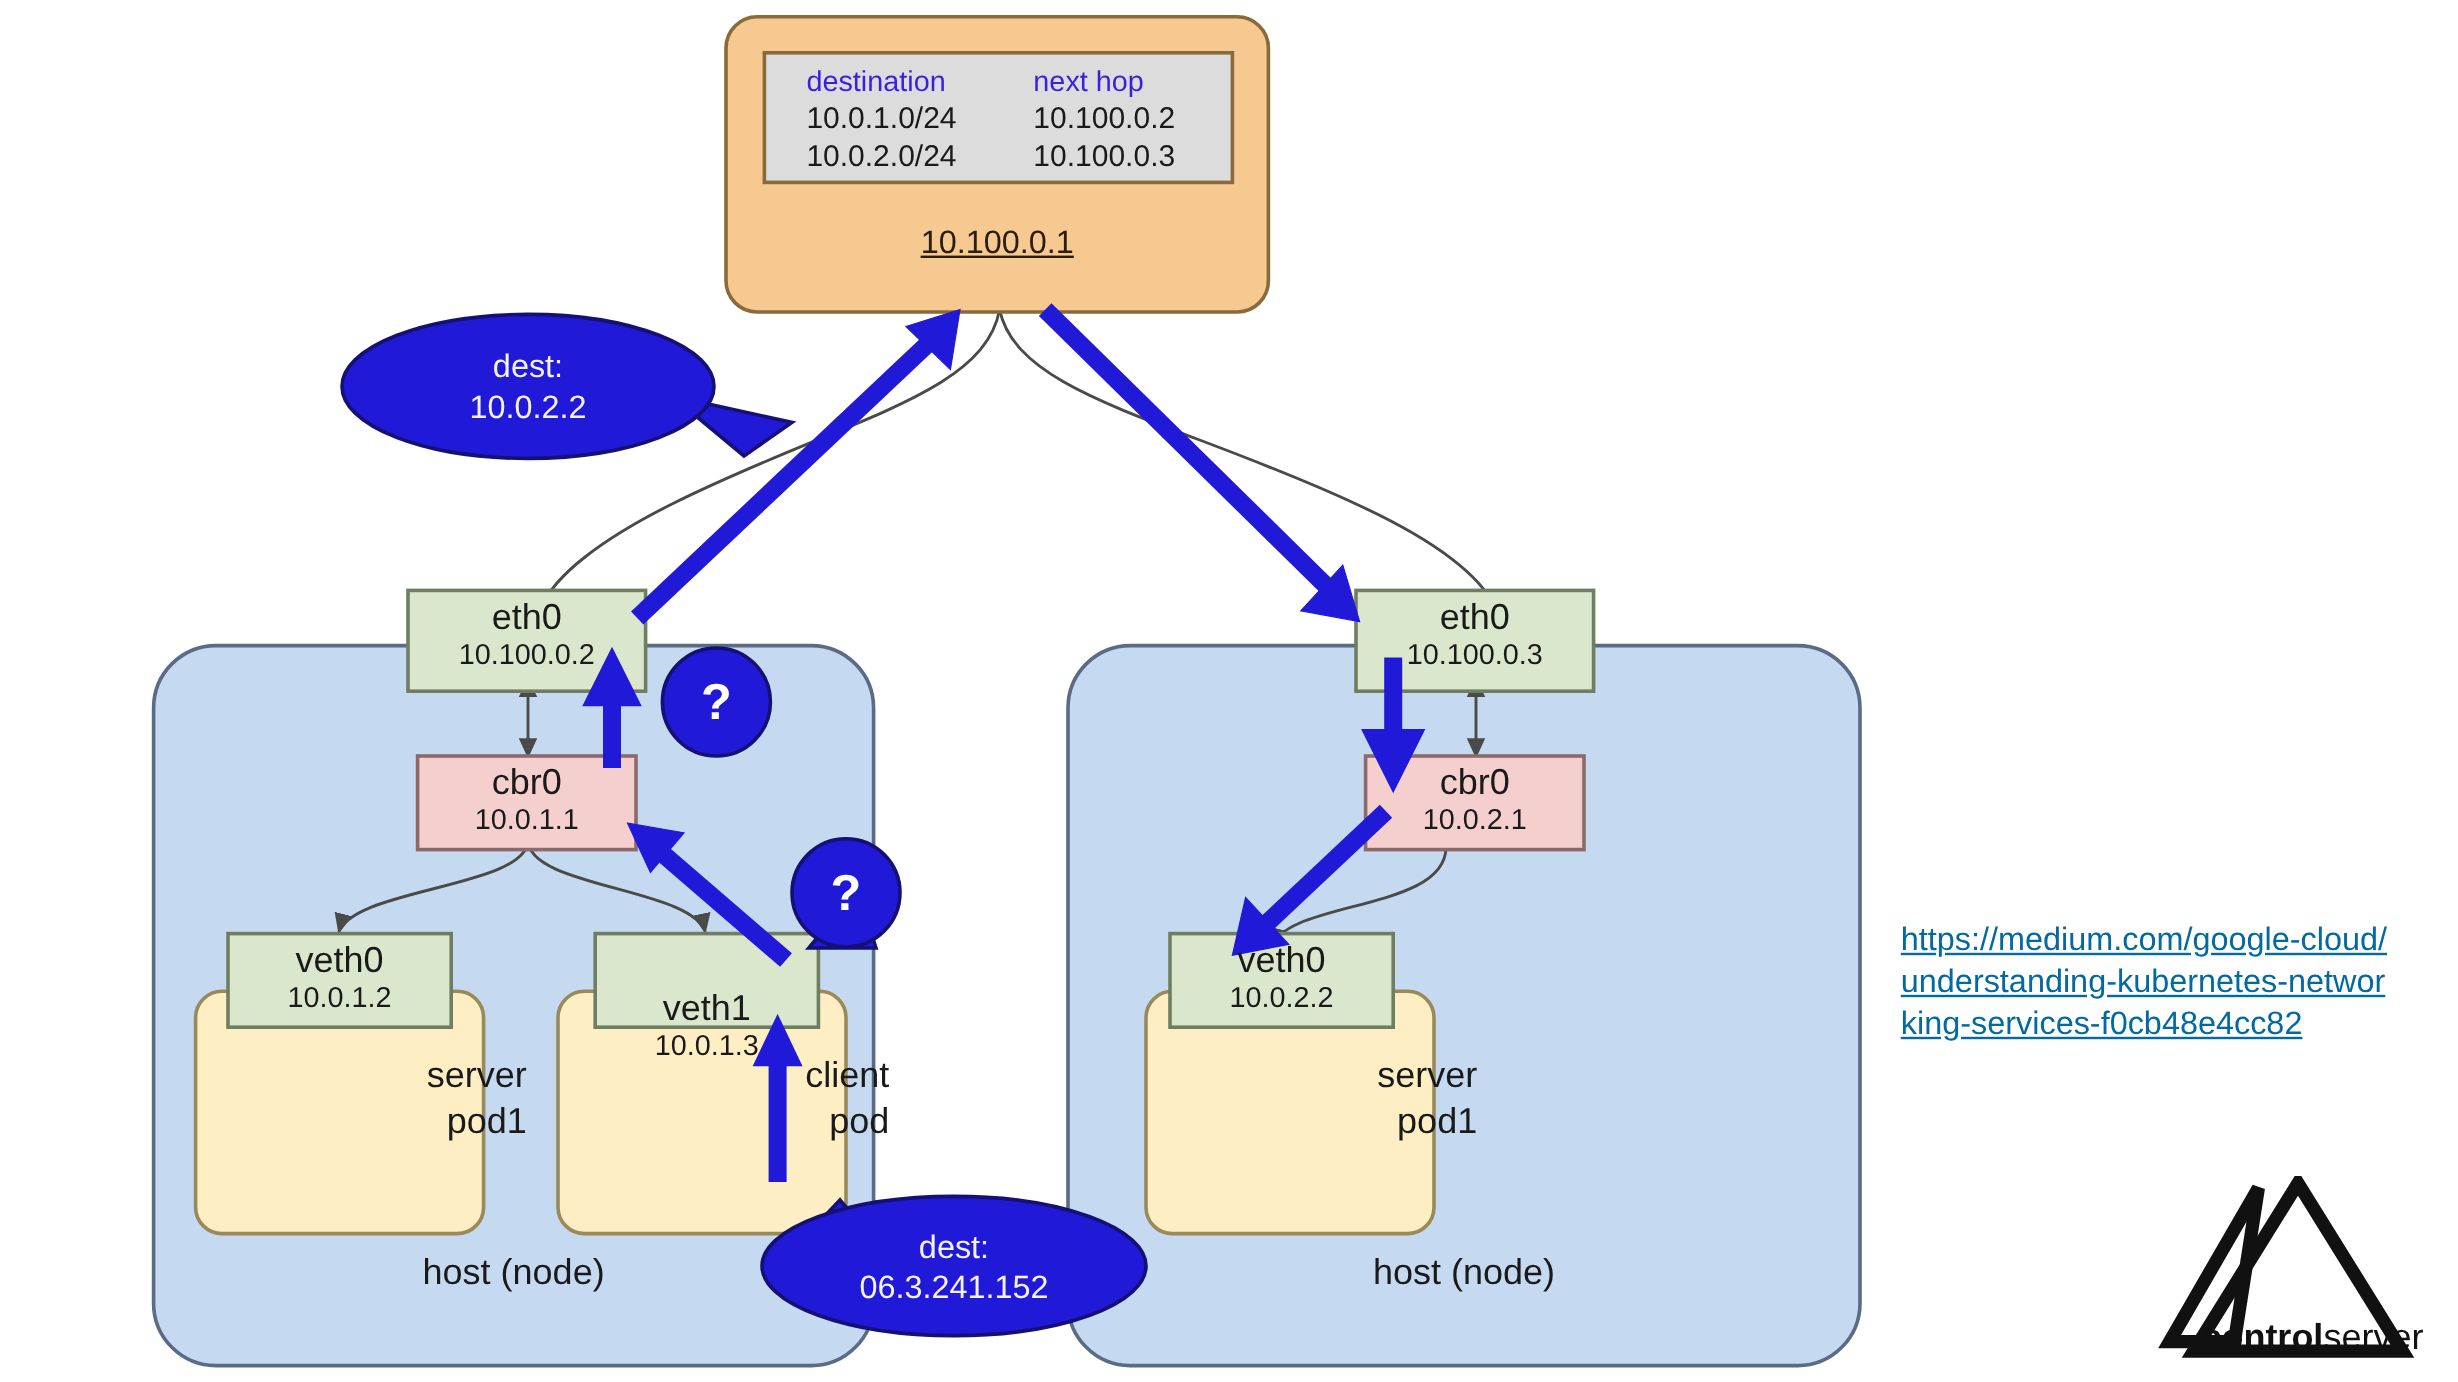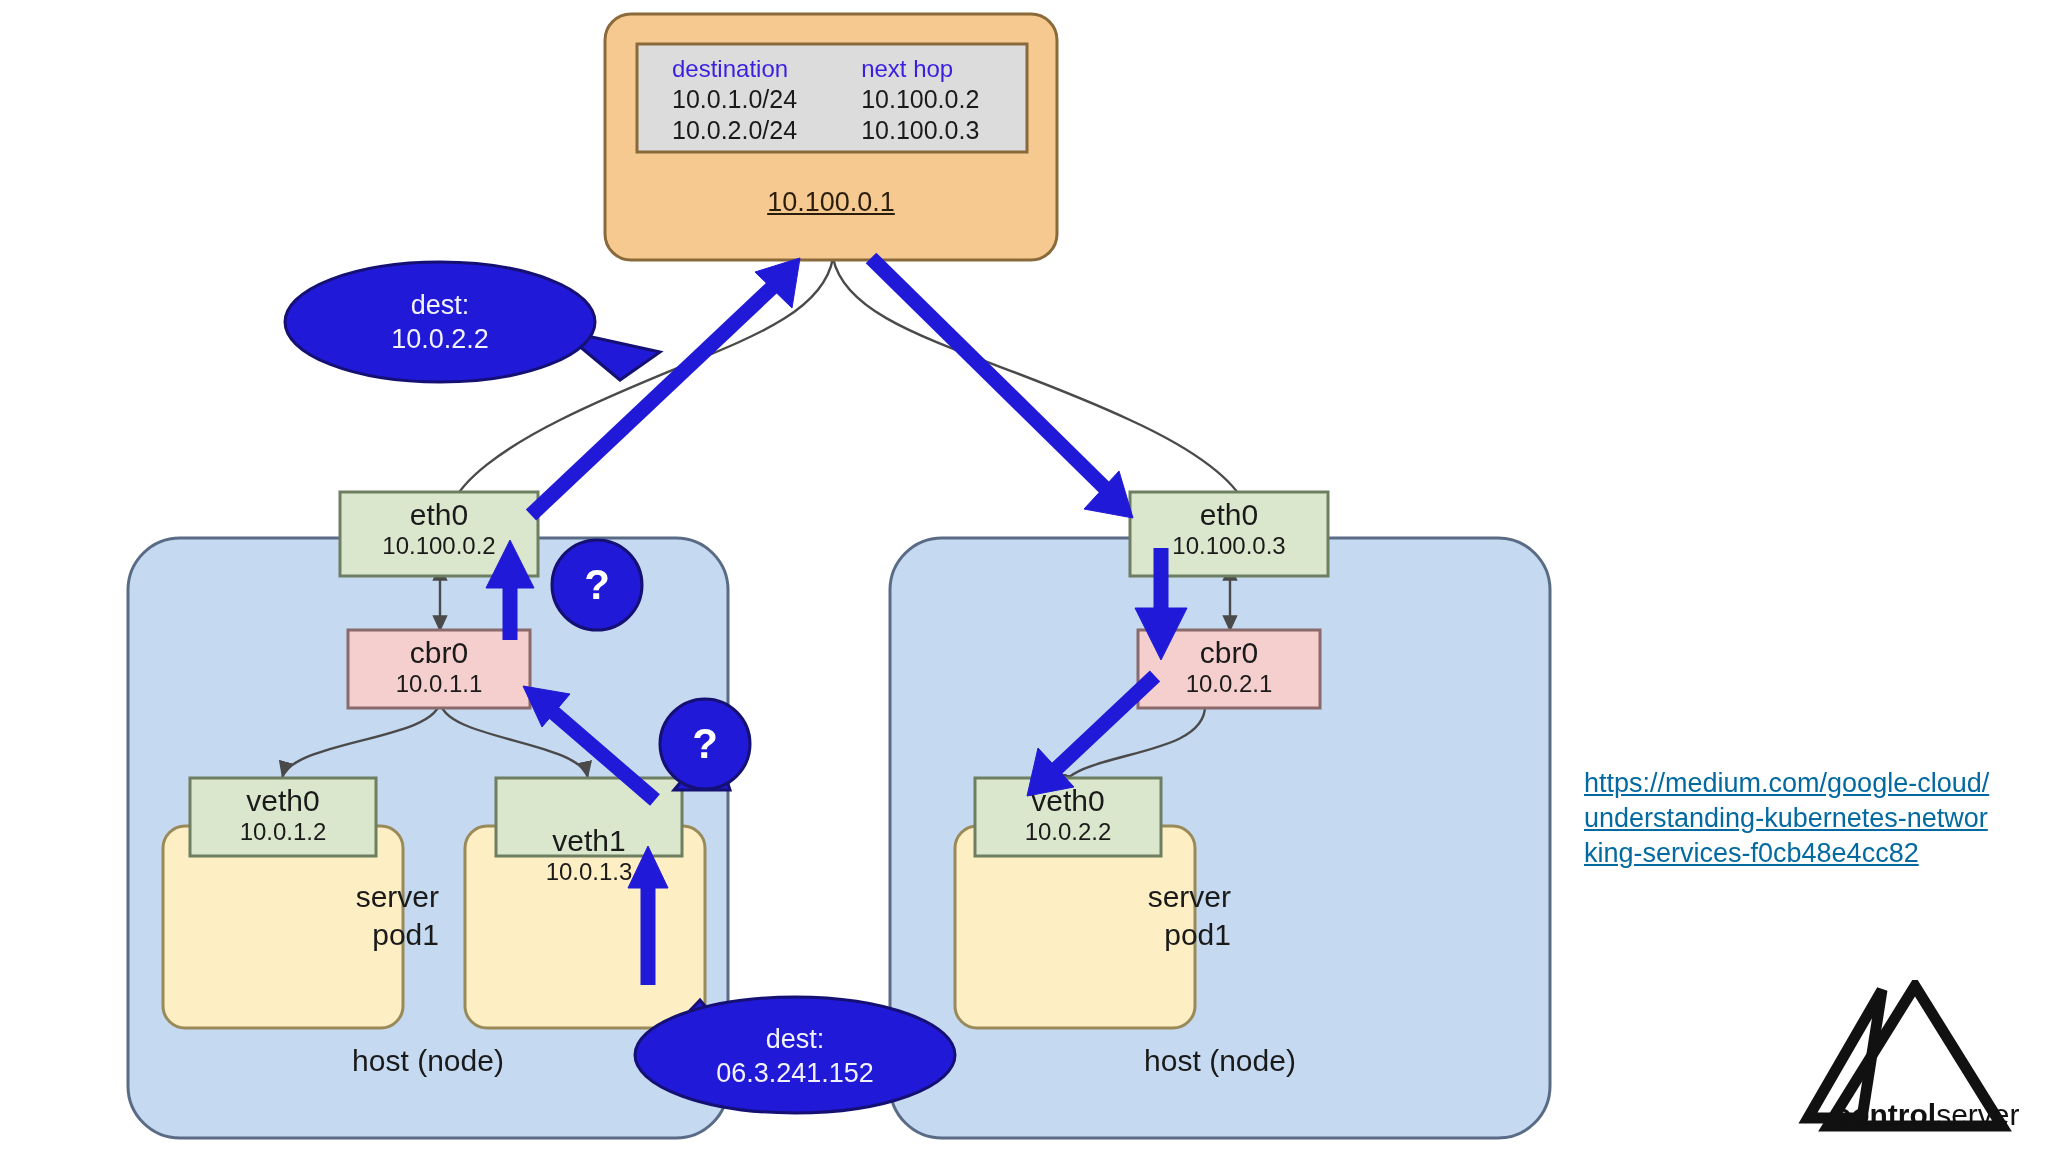--- a/index.html
+++ b/index.html
@@ -302,20 +302,24 @@
   <div class="pod-label" style="left:163px; top:878px; width:240px;">
     <div>server</div>
     <div>pod1</div>
   </div>
 
   <div class="nodebox-label" style="left:496px; top:784px; width:186px;margin-top:40px;">
     <div class="nb-title">veth1</div>
     <div class="nb-sub">10.0.1.3</div>
   </div>
 
+  <div class="pod-label" style="left:465px; top:878px; width:240px;">
+    <div>client</div>
+    <div>pod</div>
+  </div>
 
   <div class="host-label" style="left:128px; top:1044px; width:600px;">host (node)</div>
 
   <div class="nodebox-label" style="left:1130px; top:498px; width:198px;">
     <div class="nb-title">eth0</div>
     <div class="nb-sub">10.100.0.3</div>
   </div>
 
   <div class="nodebox-label" style="left:1138px; top:636px; width:182px;">
     <div class="nb-title">cbr0</div>

